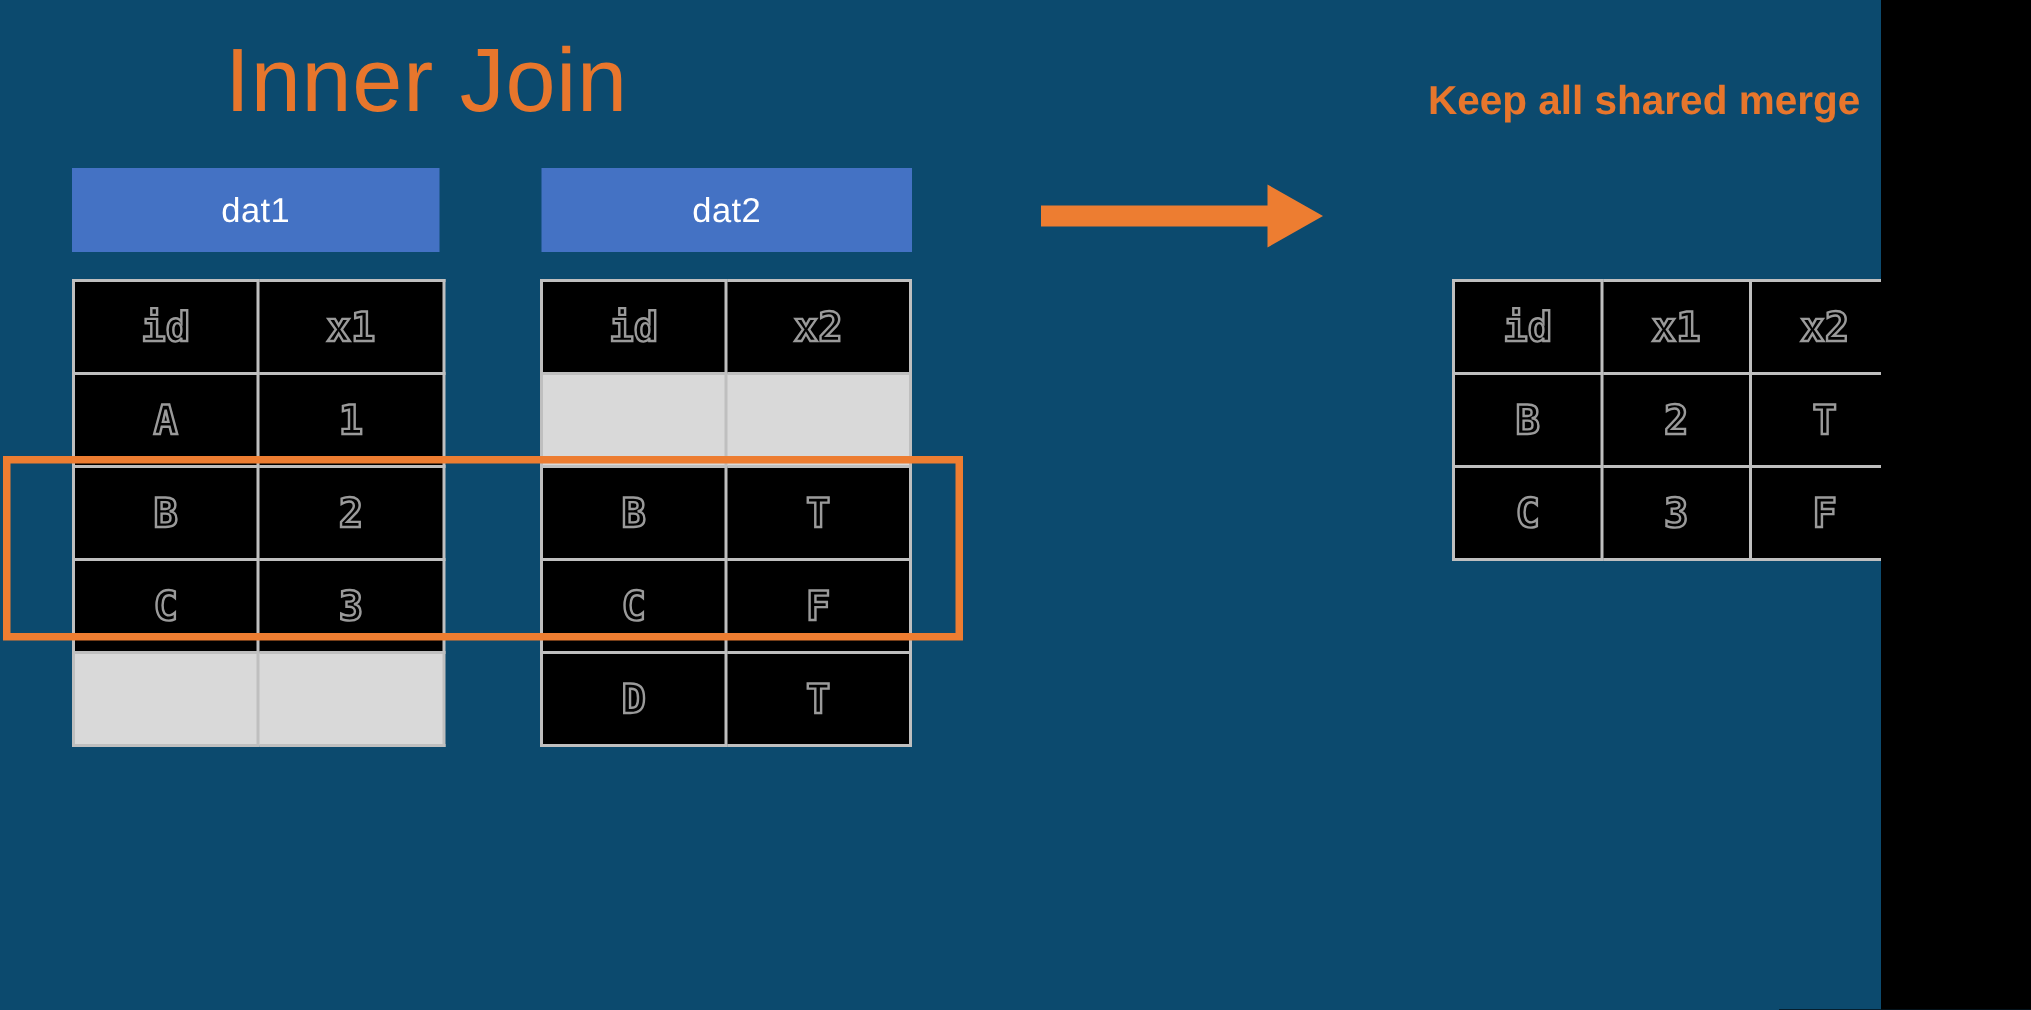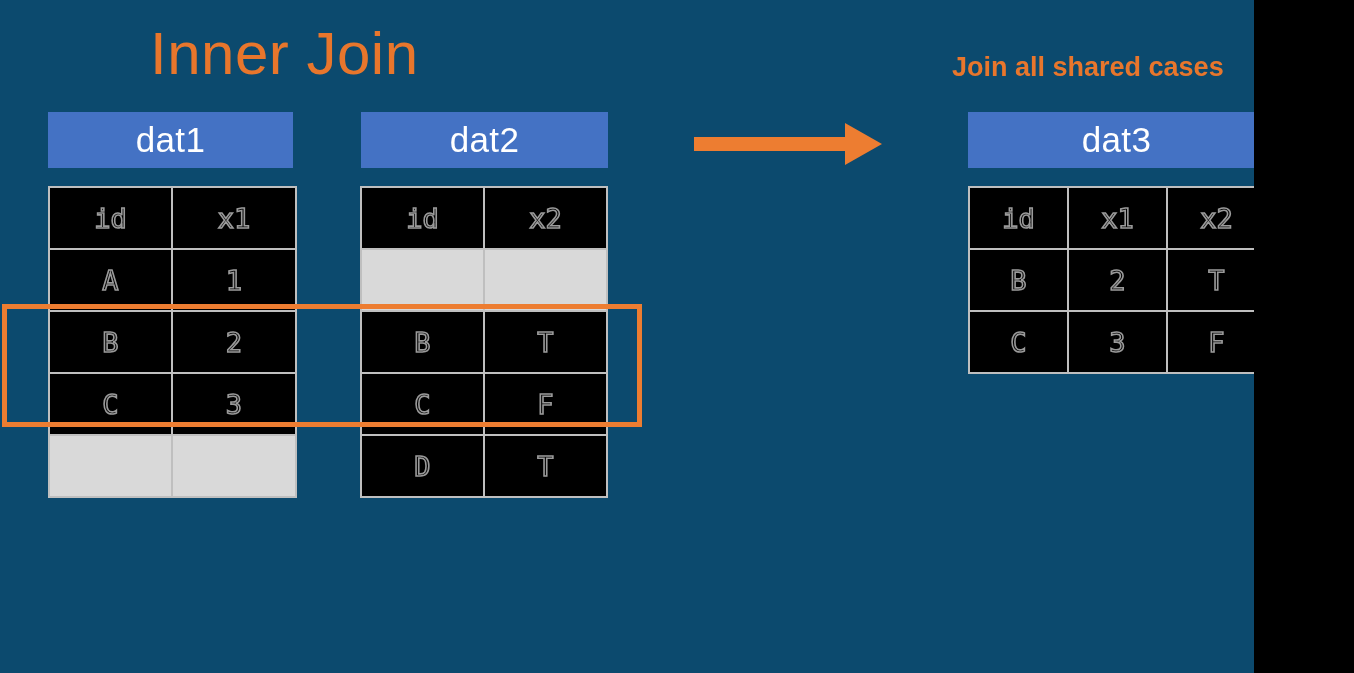--- a/index.html
+++ b/index.html
@@ -40,39 +40,39 @@
   }
 
   
   .tbl-banner {
     position: absolute;
     background: #4472C4;
     color: #FFFFFF;
     display: flex;
     align-items: center;
     justify-content: center;
-    font-size: 35px;
+    font-size: 23px;
     font-weight: 400;
     letter-spacing: 0.3px;
   }
 
   
   .dtable {
     position: absolute;
     border-collapse: collapse;
     table-layout: fixed;
   }
   .dtable td {
     border: 2px solid #BFBFBF;
     height: 60px;
     text-align: center;
     vertical-align: middle;
     font-family: "DejaVu Sans Mono", monospace;
     font-size: 27px;
-    font-weight: 400;
+    font-weight: 700;
     color: #000000;
     -webkit-text-stroke: 1.6px #9A9A9A;
     padding: 0;
     background: #000000;
   }
   .dtable td.blank {
     background: #D9D9D9;
     -webkit-text-stroke: 0;
   }
 
@@ -107,21 +107,21 @@
   }
   .code-line .bold { font-weight: 700; }
 </style>
 </head>
 <body>
 
 <div id="stage">
 
   <div class="title-main">Inner Join</div>
 
-  <div class="title-note">Join all shared cases</div>
+  <div class="title-note">Keep all shared merge</div>
 
   <div class="tbl-banner" style="left:48px; top:112px; width:245px; height:56px;">dat1</div>
 
   <table class="dtable" id="tbl-dat1" style="left:48px; top:186px; width:247px;">
     <colgroup>
         <col style="width:123px">
         <col style="width:124px">
       </colgroup>
     <tbody>
       <tr>
@@ -171,21 +171,20 @@
         <td>C</td>
         <td>F</td>
       </tr>
       <tr>
         <td>D</td>
         <td>T</td>
       </tr>
     </tbody>
   </table>
 
-  <div class="tbl-banner" style="left:968px; top:112px; width:297px; height:56px;">dat3</div>
 
   <table class="dtable" id="tbl-dat3" style="left:968px; top:186px; width:297px;">
     <colgroup>
         <col style="width:99px">
         <col style="width:99px">
         <col style="width:99px">
       </colgroup>
     <tbody>
       <tr>
         <td>id</td>

